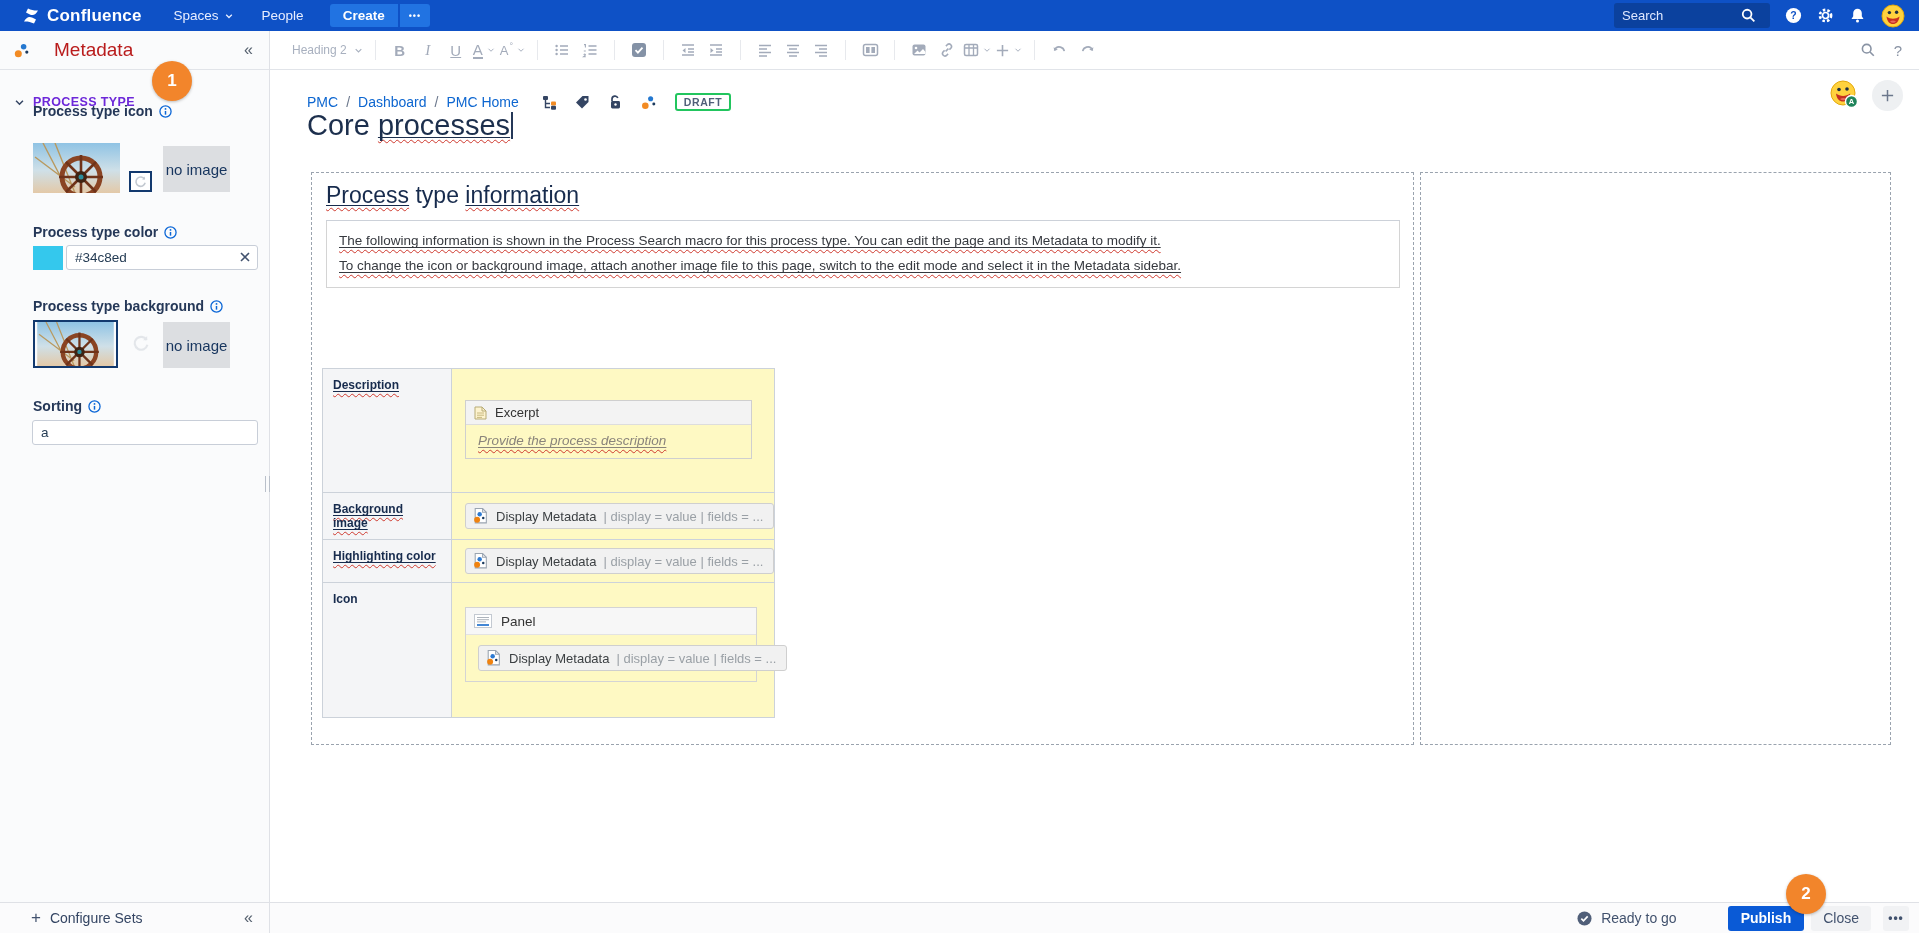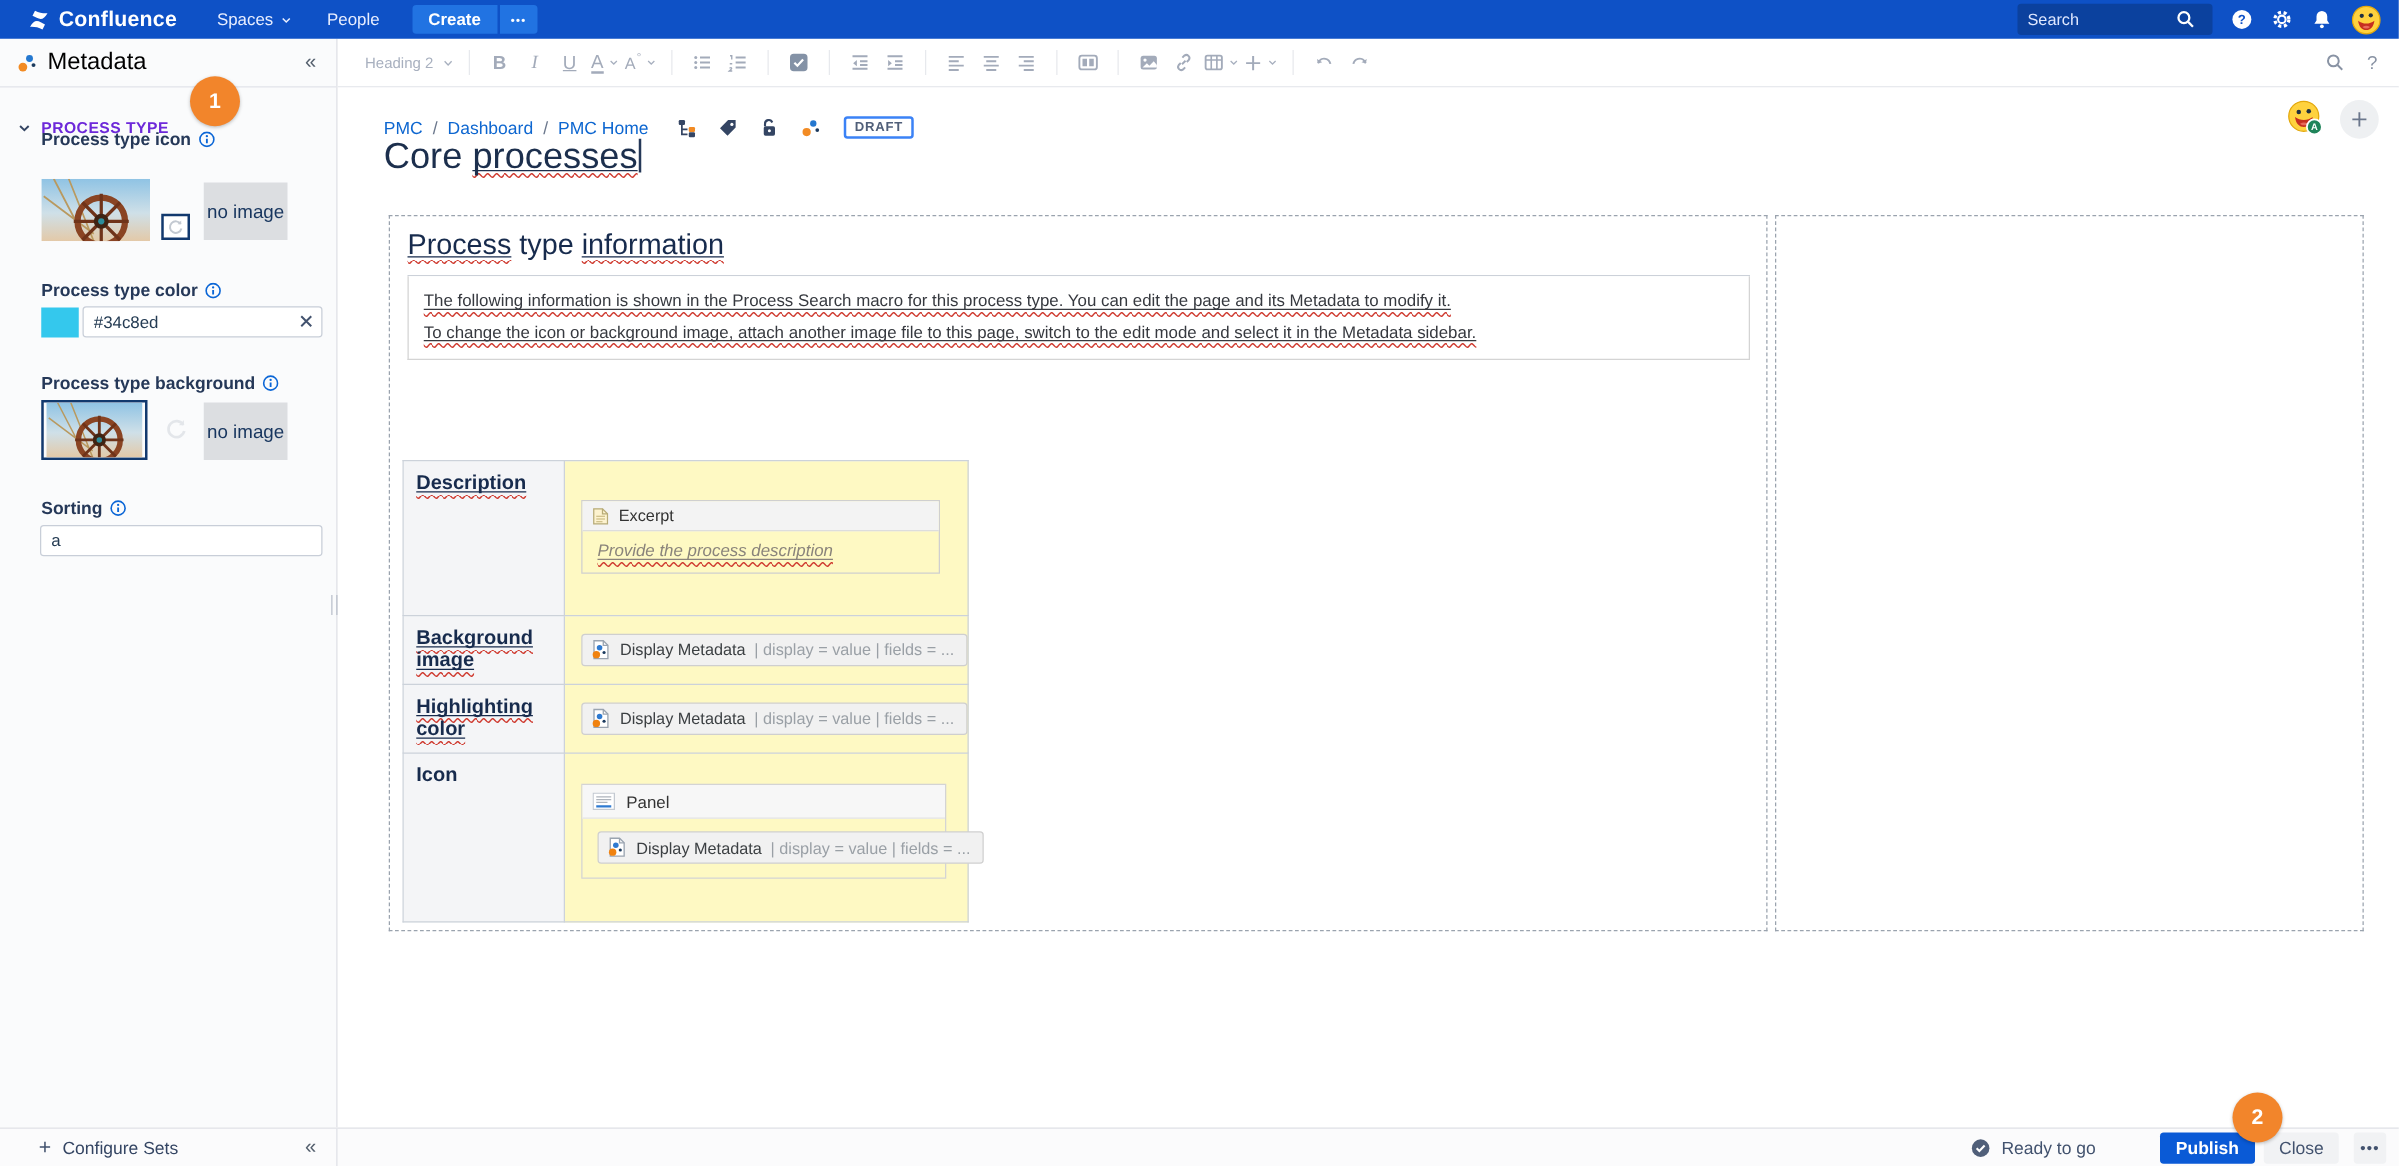--- a/index.html
+++ b/index.html
@@ -23,21 +23,21 @@
   .searchbox input { background:transparent; border:none; outline:none; color:#c4b5fd; font-size:13px; width:118px;
     font-family:"Liberation Sans", sans-serif; }
   .searchbox input::placeholder { color:#dfe8ff; opacity:1; }
   .nav-ic { width:17px; height:17px; cursor:pointer; }
 
   
   #sidebar { position:absolute; left:0; top:31px; width:270px; height:871px; background:#fafbfc;
     border-right:1px solid #dfe1e6; z-index:5; }
   .sb-head { position:absolute; left:0; top:0; width:100%; height:39px; border-bottom:1px solid #e1e4e9;
     display:flex; align-items:center; }
-  .sb-title { font-size:19px; font-weight:500; color:#000000; margin-left:8px; }
+  .sb-title { font-size:19px; font-weight:500; color:#b91c1c; margin-left:24px; }
   .sb-collapse { margin-left:auto; margin-right:16px; color:#55606e; font-size:16px; cursor:pointer; }
   .sb-section { position:absolute; left:14px; top:64px; display:flex; align-items:center; gap:8px; cursor:pointer; }
   .sb-section-label { font-size:12.5px; font-weight:700; letter-spacing:.4px; color:#6d28d9; }
   .fld-label { position:absolute; left:33px; display:flex; align-items:center; gap:6px;
     font-size:14px; font-weight:700; color:#253858; }
   .noimg { position:absolute; background:#dcdee1; color:#17355e; font-size:15px;
     display:flex; align-items:center; justify-content:center; cursor:pointer; }
   .thumb { position:absolute; overflow:hidden; cursor:pointer; }
   .syncbtn { position:absolute; border:2px solid #12396e; background:#fff; display:flex;
     align-items:center; justify-content:center; cursor:pointer; }
@@ -58,21 +58,21 @@
   .tb-txt { font-size:12px; color:#a8b0bf; }
   .tb-letter { font-size:15px; color:#a3abba; }
   .tb-right { margin-left:auto; display:flex; align-items:center; gap:18px; padding-right:17px; color:#8993a4; }
 
   
   #content { position:absolute; left:270px; top:70px; width:1649px; height:832px; background:#fff; overflow:hidden; }
   .crumbs { position:absolute; left:37px; top:23px; display:flex; align-items:center; gap:8px; font-size:14px; }
   .crumb { color:#0d66d0; cursor:pointer; }
   .crumb-sep { color:#6b778c; }
   .crumb-ics { display:flex; align-items:center; gap:16px; margin-left:14px; }
-  .draft-badge { border:2px solid #3b82f6; border-radius:3px; color:#505f79; font-size:10.5px; font-weight:700;
+  .draft-badge { border:2px solid #22c55e; border-radius:3px; color:#505f79; font-size:10.5px; font-weight:700;
     letter-spacing:.6px; padding:1px 7px; margin-left:10px; }
   .page-title { position:absolute; left:37px; top:39px; font-size:29px; font-weight:400; color:#1c2f4d; }
   .caret { display:inline-block; width:2px; height:27px; background:#253858; vertical-align:-4px; margin-left:1px; }
   .collab { position:absolute; top:10px; right:61px; }
   .invite-btn { position:absolute; top:10px; right:16px; width:31px; height:31px; border-radius:50%;
     background:#eef0f2; border:none; display:flex; align-items:center; justify-content:center; cursor:pointer; }
 
   .layout-col { position:absolute; top:102px; border:1px dashed #9aa3ae; background:#fff; }
   #col-left  { left:41px;  width:1103px; height:573px; }
   #col-right { left:1150px; width:471px; height:573px; }
@@ -80,21 +80,21 @@
   .h2 { position:absolute; left:14px; right:13px; top:9px; font-size:23px; font-weight:400; color:#172b4d;
     border-bottom:1px solid #ccd1d9; padding-bottom:11px; }
   .info-macro { position:absolute; left:14px; right:13px; top:48px; }
   .macro-head { height:23px; background:#efefef; border:1px solid #d4d4d4; display:flex; align-items:center;
     gap:8px; padding:0 8px; font-size:12.5px; color:#333; }
   .info-body { border:1px solid #d4d4d4; border-top:none; background:#fff; padding:5px 12px 7px; }
   .info-body p { font-size:13.5px; color:#36393f; line-height:21px; margin:4px 0; }
 
   .ptable { position:absolute; left:10px; top:195px; border-collapse:collapse; }
   .ptable th, .ptable td { border:1px solid #ccd2da; vertical-align:top; text-align:left; }
-  .ptable th { width:129px; background:#f4f5f7; font-size:16px; font-weight:700; color:#172b4d; padding:9px 10px; }
+  .ptable th { width:129px; background:#f4f5f7; font-size:12px; font-weight:700; color:#172b4d; padding:9px 10px; }
   .ptable td { width:311px; background:#fef9c3; }
 
   .excerpt-macro { margin:31px 0 0 13px; width:287px; border:1px solid #cfcfcf; }
   .excerpt-head { height:24px; background:#f3f3f3; border-bottom:1px solid #ddd; display:flex;
     align-items:center; gap:8px; padding:0 8px; font-size:13px; color:#333; }
   .excerpt-body { padding:8px 12px 10px; font-size:13.5px; font-style:italic; color:#8a847b; }
 
   .dm-chip { display:inline-flex; align-items:center; gap:7px; margin-left:13px; padding:3px 10px 3px 6px;
     background:#f1f1f1; border:1px solid #cfcfcf; border-radius:3px; white-space:nowrap; }
   .dm-name { font-size:13px; color:#3c4043; font-weight:500; }

